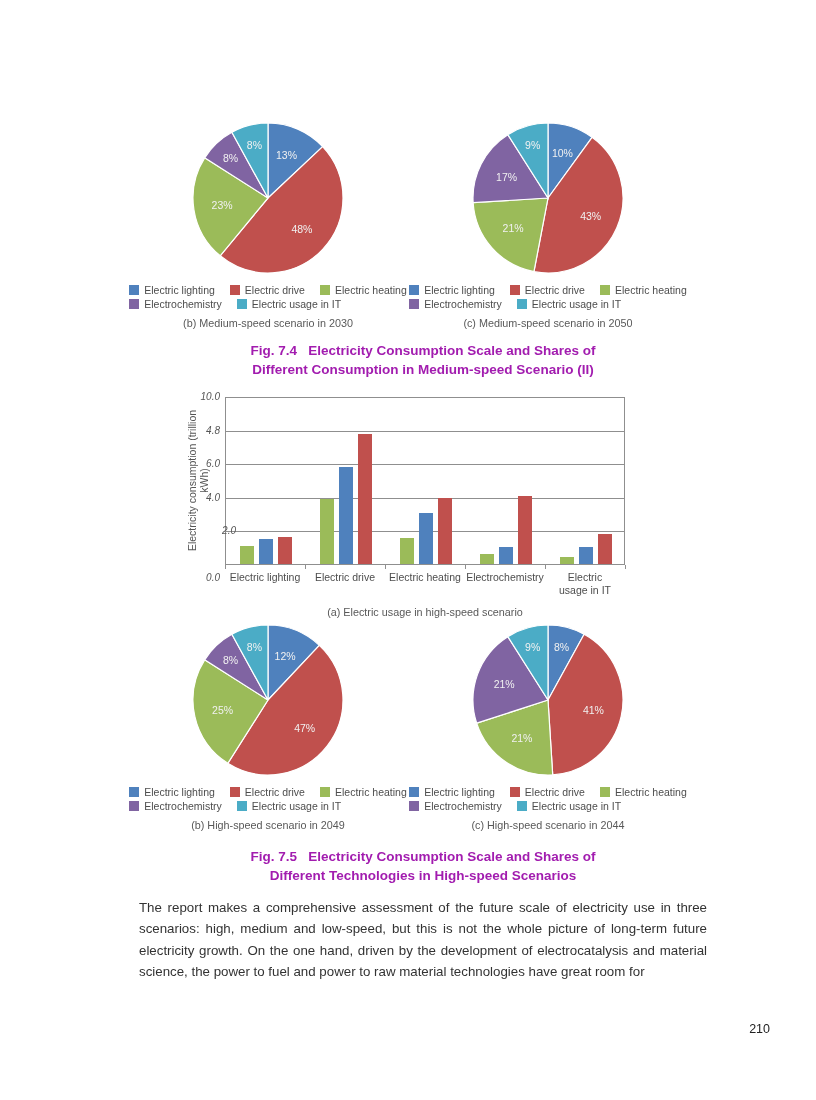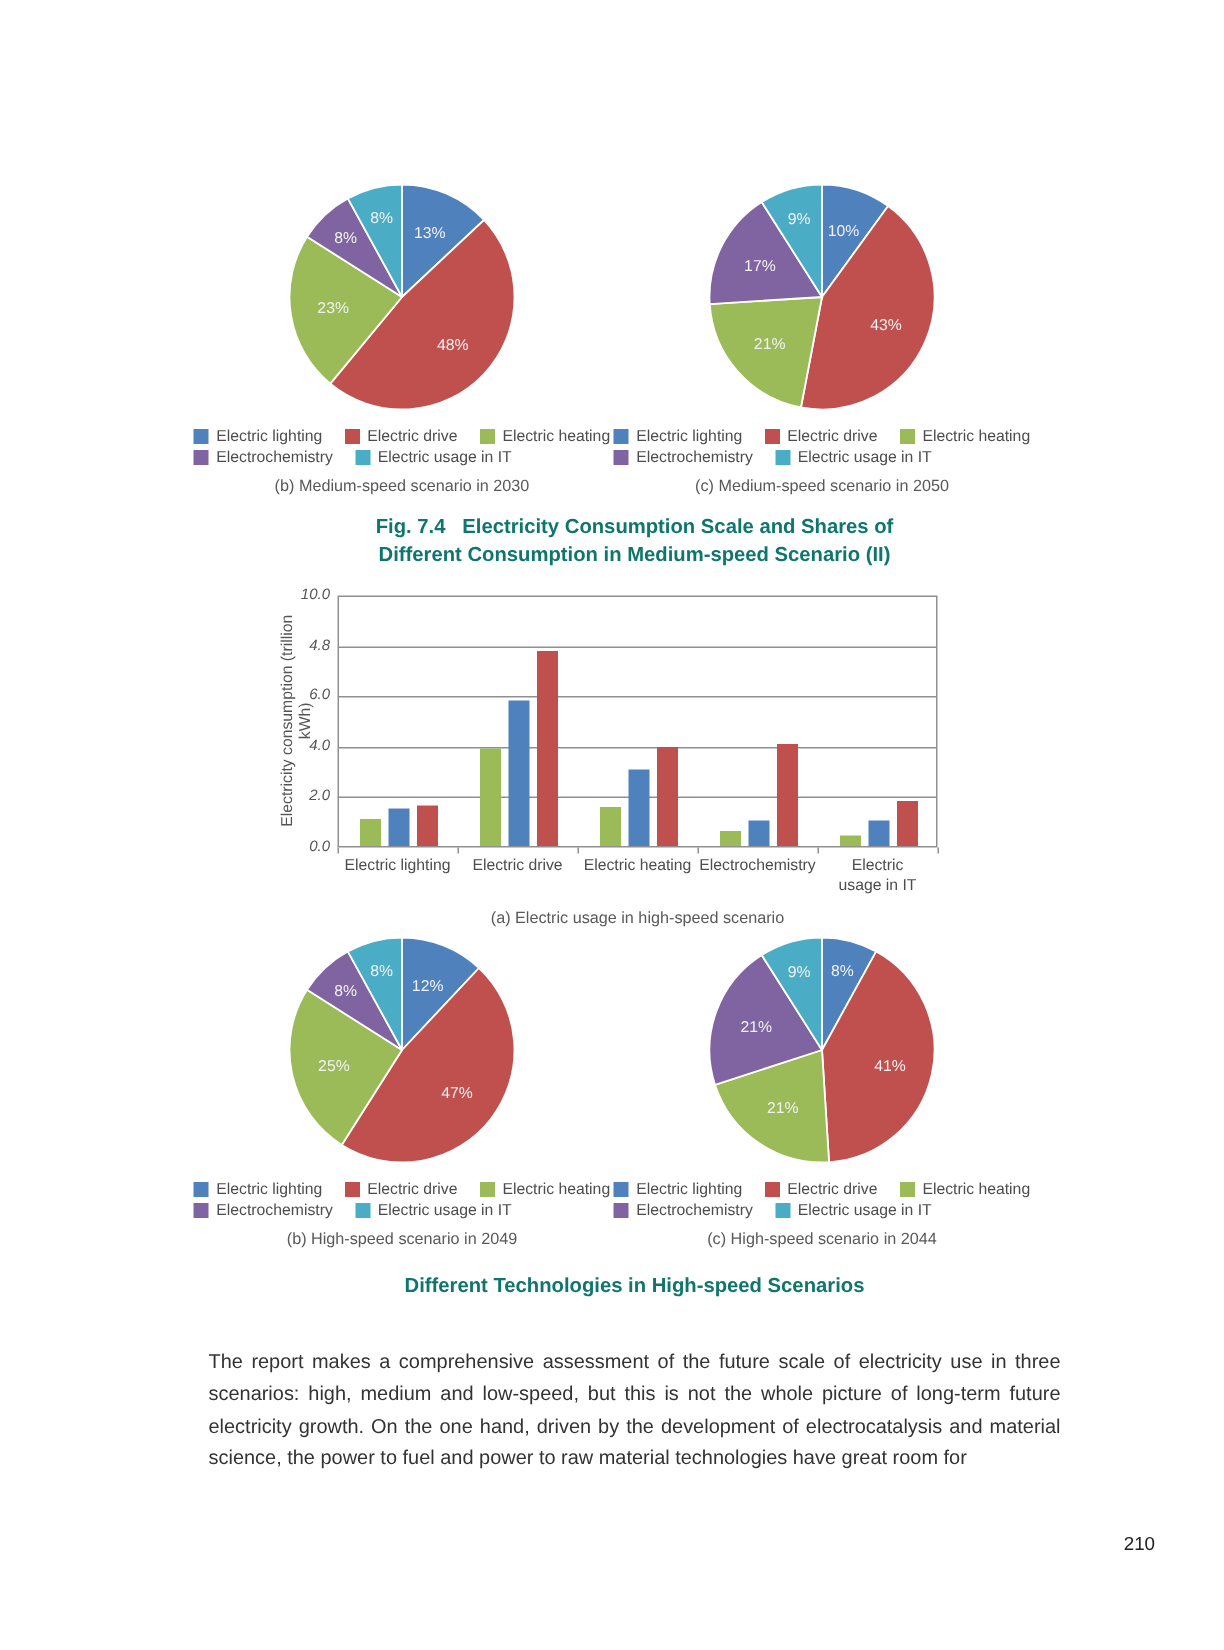--- a/index.html
+++ b/index.html
@@ -9,21 +9,21 @@
   .pies-row{position:absolute;left:128px;width:560px;display:flex;justify-content:space-between;}
   .pie-block{width:280px;display:flex;flex-direction:column;align-items:center;}
   .pie-label{font-size:10.5px;fill:#f1f1f1;font-family:"Liberation Sans",sans-serif;}
   .pie-legend{margin-top:4px;display:flex;flex-direction:column;gap:2px;align-items:flex-start;}
   .legend-row{display:flex;gap:15px;align-items:center;}
   .legend-item{display:inline-flex;align-items:center;font-size:10.5px;color:#4d4d4d;white-space:nowrap;}
   .swatch{display:inline-block;width:10px;height:10px;margin-right:5px;flex:0 0 auto;}
   .pie-caption{margin-top:7px;font-size:10.8px;color:#595959;}
   
   .fig-caption{position:absolute;left:139px;width:568px;text-align:center;
-               font-size:13.5px;font-weight:bold;color:#0f766e;line-height:19px;}
+               font-size:13.5px;font-weight:bold;color:#a21caf;line-height:19px;}
   
   .bc{position:absolute;left:190px;top:390px;width:460px;height:235px;}
   .bc-plot{position:absolute;left:35px;top:7px;width:400px;height:168px;
            border:1px solid #8f8f8f;box-sizing:border-box;}
   .bc-grid{position:absolute;left:0;width:100%;height:1px;background:#8f8f8f;}
   .bc-bar{position:absolute;bottom:0;width:14px;}
   .bc-ytick{position:absolute;left:0;width:30px;text-align:right;font-size:10px;color:#555;font-style:italic;}
   .bc-xtick{position:absolute;width:1px;height:4px;background:#8f8f8f;top:175px;}
   .bc-cat{position:absolute;top:181px;width:90px;text-align:center;font-size:10.5px;
           color:#4d4d4d;white-space:pre-line;line-height:13px;}
@@ -150,22 +150,22 @@
         <div class="bc-bar" style="left: 193px; height: 31%; background: rgb(79, 129, 189);"></div>
         <div class="bc-bar" style="left: 212px; height: 40%; background: rgb(192, 80, 77);"></div>
         <div class="bc-bar" style="left: 254px; height: 6%; background: rgb(155, 187, 89);"></div>
         <div class="bc-bar" style="left: 273px; height: 10.5%; background: rgb(79, 129, 189);"></div>
         <div class="bc-bar" style="left: 292px; height: 41%; background: rgb(192, 80, 77);"></div>
         <div class="bc-bar" style="left: 334px; height: 4.5%; background: rgb(155, 187, 89);"></div>
         <div class="bc-bar" style="left: 353px; height: 10%; background: rgb(79, 129, 189);"></div>
         <div class="bc-bar" style="left: 372px; height: 18%; background: rgb(192, 80, 77);"></div>
       </div>
     <div class="bc-caption">(a) Electric usage in high-speed scenario</div>
-  <div class="bc-ytick" style="top: 169px;">0.0</div>
-      <div class="bc-ytick" style="top: 135.4px;">2.0</div>
+  <div class="bc-ytick" style="top: 182px;">0.0</div>
+      <div class="bc-ytick" style="top: 135.4px; padding-left: 16px;">2.0</div>
       <div class="bc-ytick" style="top: 101.8px;">4.0</div>
       <div class="bc-ytick" style="top: 68.2px;">6.0</div>
       <div class="bc-ytick" style="top: 34.6px;">4.8</div>
       <div class="bc-ytick" style="top: 1px;">10.0</div>
       <div class="bc-xtick" style="left: 35px;"></div>
       <div class="bc-cat" style="left: 30px;">Electric lighting</div>
       <div class="bc-xtick" style="left: 115px;"></div>
       <div class="bc-cat" style="left: 110px;">Electric drive</div>
       <div class="bc-xtick" style="left: 195px;"></div>
       <div class="bc-cat" style="left: 190px;">Electric heating</div>
@@ -256,19 +256,20 @@
               <span class="swatch" style="background: rgb(75, 172, 198);"></span>
               <span>Electric usage in IT</span>
             </span>
           </div>
         </div>
       <div class="pie-caption">(c) High-speed scenario in 2044</div>
     </div>
   </div>
 
   <div class="fig-caption" style="top:847px;">
+    <div>Fig. 7.5&nbsp;&nbsp; Electricity Consumption Scale and Shares of</div>
     <div>Different Technologies in High-speed Scenarios</div>
   </div>
 
   <p class="body-text">The report makes a comprehensive assessment of the future scale of electricity use in three scenarios: high, medium and low-speed, but this is not the whole picture of long-term future electricity growth. On the one hand, driven by the development of electrocatalysis and material science, the power to fuel and power to raw material technologies have great room for</p>
 
   <div class="page-number">210</div>
 </div>
 
 </body></html>

